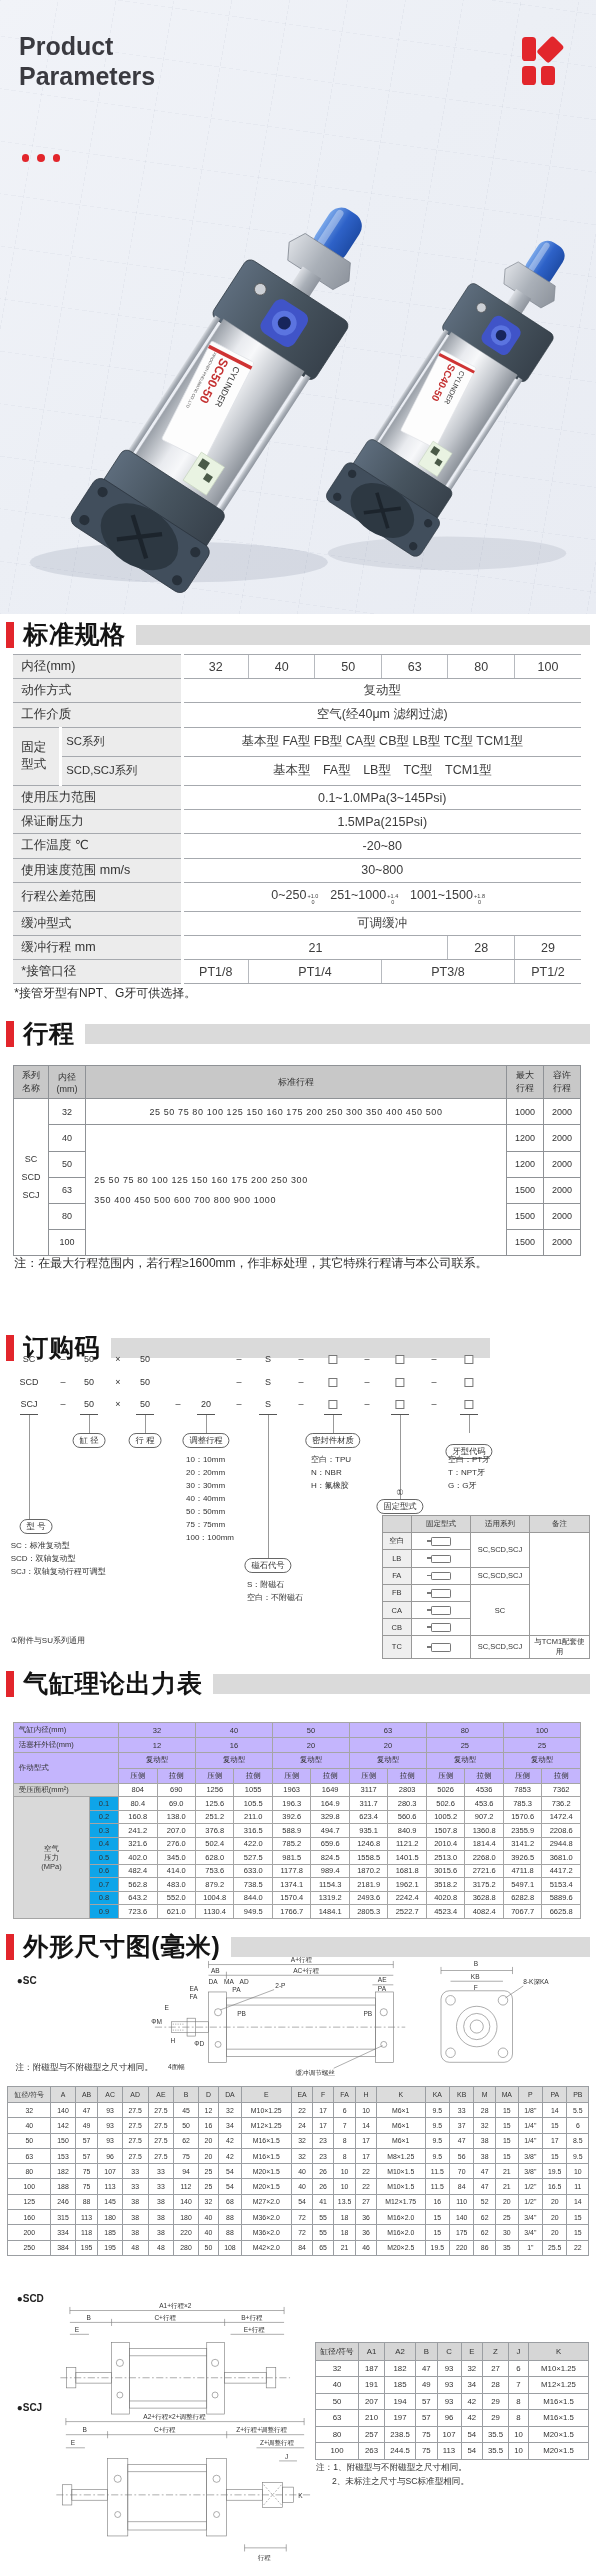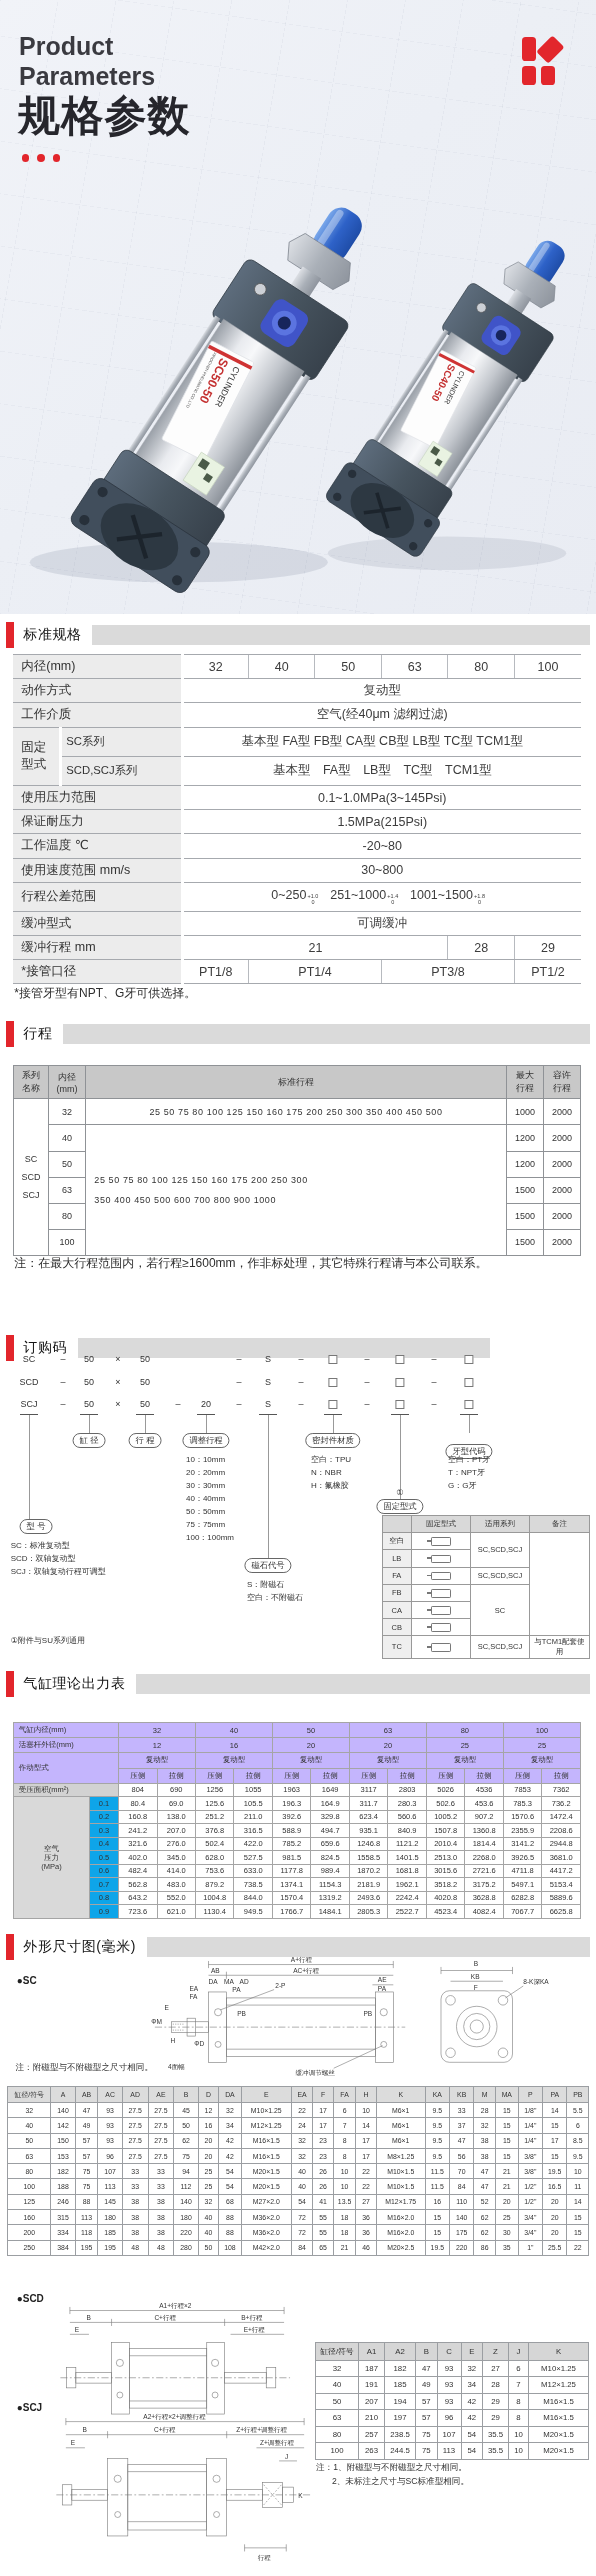--- a/index.html
+++ b/index.html
@@ -22,21 +22,21 @@
   .logo .l-tr{left:20px;top:1.2px;width:16.7px;height:22.7px;border-radius:3px;transform:rotate(45deg);}
   .logo .l-bl{left:0;top:29px;width:14.3px;height:19px;border-radius:3.6px;}
   .logo .l-br{left:19px;top:29px;width:14.3px;height:19px;border-radius:3.6px;}
   .cn-title{position:absolute;left:18px;top:88px;font-size:42px;font-weight:bold;color:#26262c;letter-spacing:1.2px;}
   .dots{position:absolute;left:21.5px;top:154px;display:flex;gap:7.8px;}
   .dots span{width:7.8px;height:7.8px;border-radius:50%;background:#e2252b;display:block;}
   .photo{position:absolute;left:0;top:136px;width:596px;height:477px;}
   
   .stitle{position:absolute;left:6px;display:flex;align-items:center;height:27.4px;}
   .stitle .chip{width:7.8px;height:26px;background:#e2252b;margin-right:9.5px;}
-  .stitle .txt{font-size:14px;font-weight:normal;color:#141414;letter-spacing:0.6px;white-space:nowrap;padding-right:10.7px;}
+  .stitle .txt{font-size:25px;font-weight:bold;color:#141414;letter-spacing:0.6px;white-space:nowrap;padding-right:10.7px;}
   .stitle .bar{height:20px;background:#dadada;}
   
   table{border-collapse:collapse;}
   .spec{position:absolute;left:13px;top:654px;width:568px;table-layout:fixed;font-size:12.5px;}
   .spec td{border-top:1.2px solid #a6a9ae;border-bottom:1.2px solid #a6a9ae;height:22px;padding:0.6px 3.6px;}
   .spec td.lbl{background:#ececec;color:#333;border-right:3.6px solid #fff;text-align:left;padding-left:8.3px;}
   .spec td.sublbl{background:#ececec;color:#333;border-right:3.6px solid #fff;text-align:left;padding-left:4.8px;font-size:11.3px;}
   .spec td.v{text-align:center;color:#3c3c3c;background:#fff;}
   .spec td.v + td.v{border-left:0.6px solid #b7babf;}
   .spec td.tall{height:27px;}
@@ -92,21 +92,20 @@
 <body>
 
 <div class="hero">
   <div class="en-title"><span>Product</span><br><span>Parameters</span></div>
   <div class="logo">
     <div class="l-tl"></div>
     <div class="l-tr"></div>
     <div class="l-bl"></div>
     <div class="l-br"></div>
   </div>
-  <div class="cn-title">规格参数</div>
   <div class="dots">
       <span></span>
       <span></span>
       <span></span>
     </div>
 
   <svg class="photo" viewBox="0 0 1000 800">
     <defs>
       <linearGradient id="barrelG" x1="0" y1="0" x2="1" y2="0">
         <stop offset="0" stop-color="#9aa0a8"></stop>

